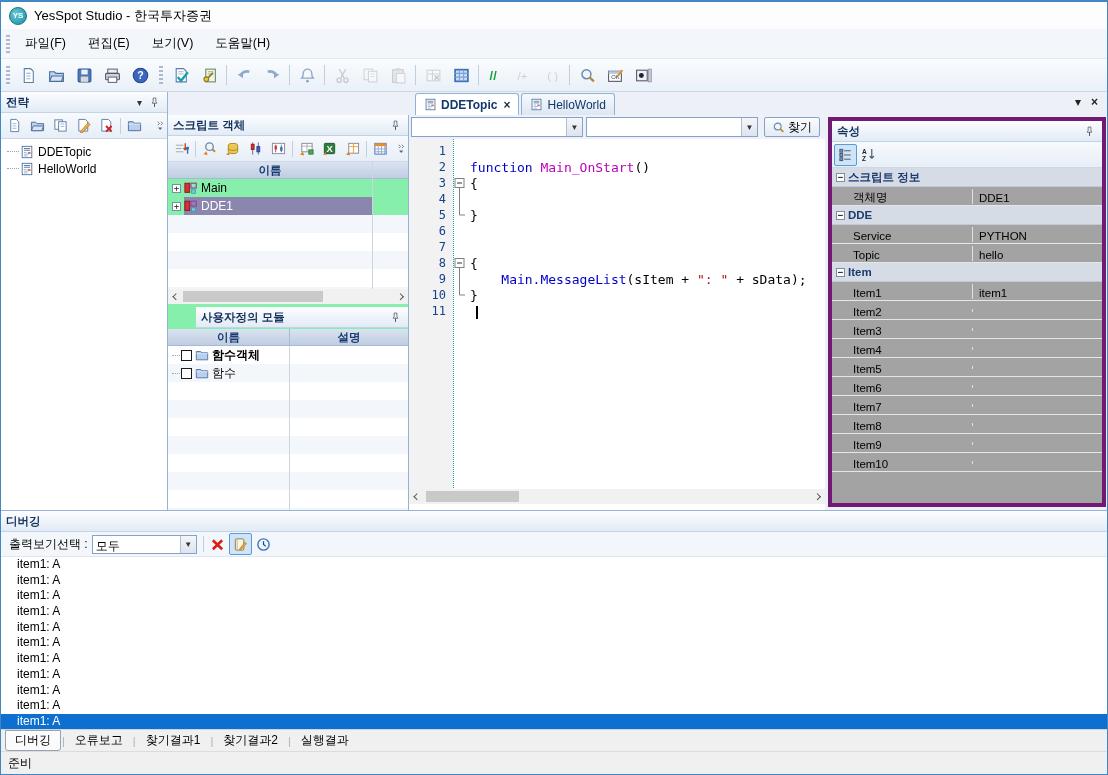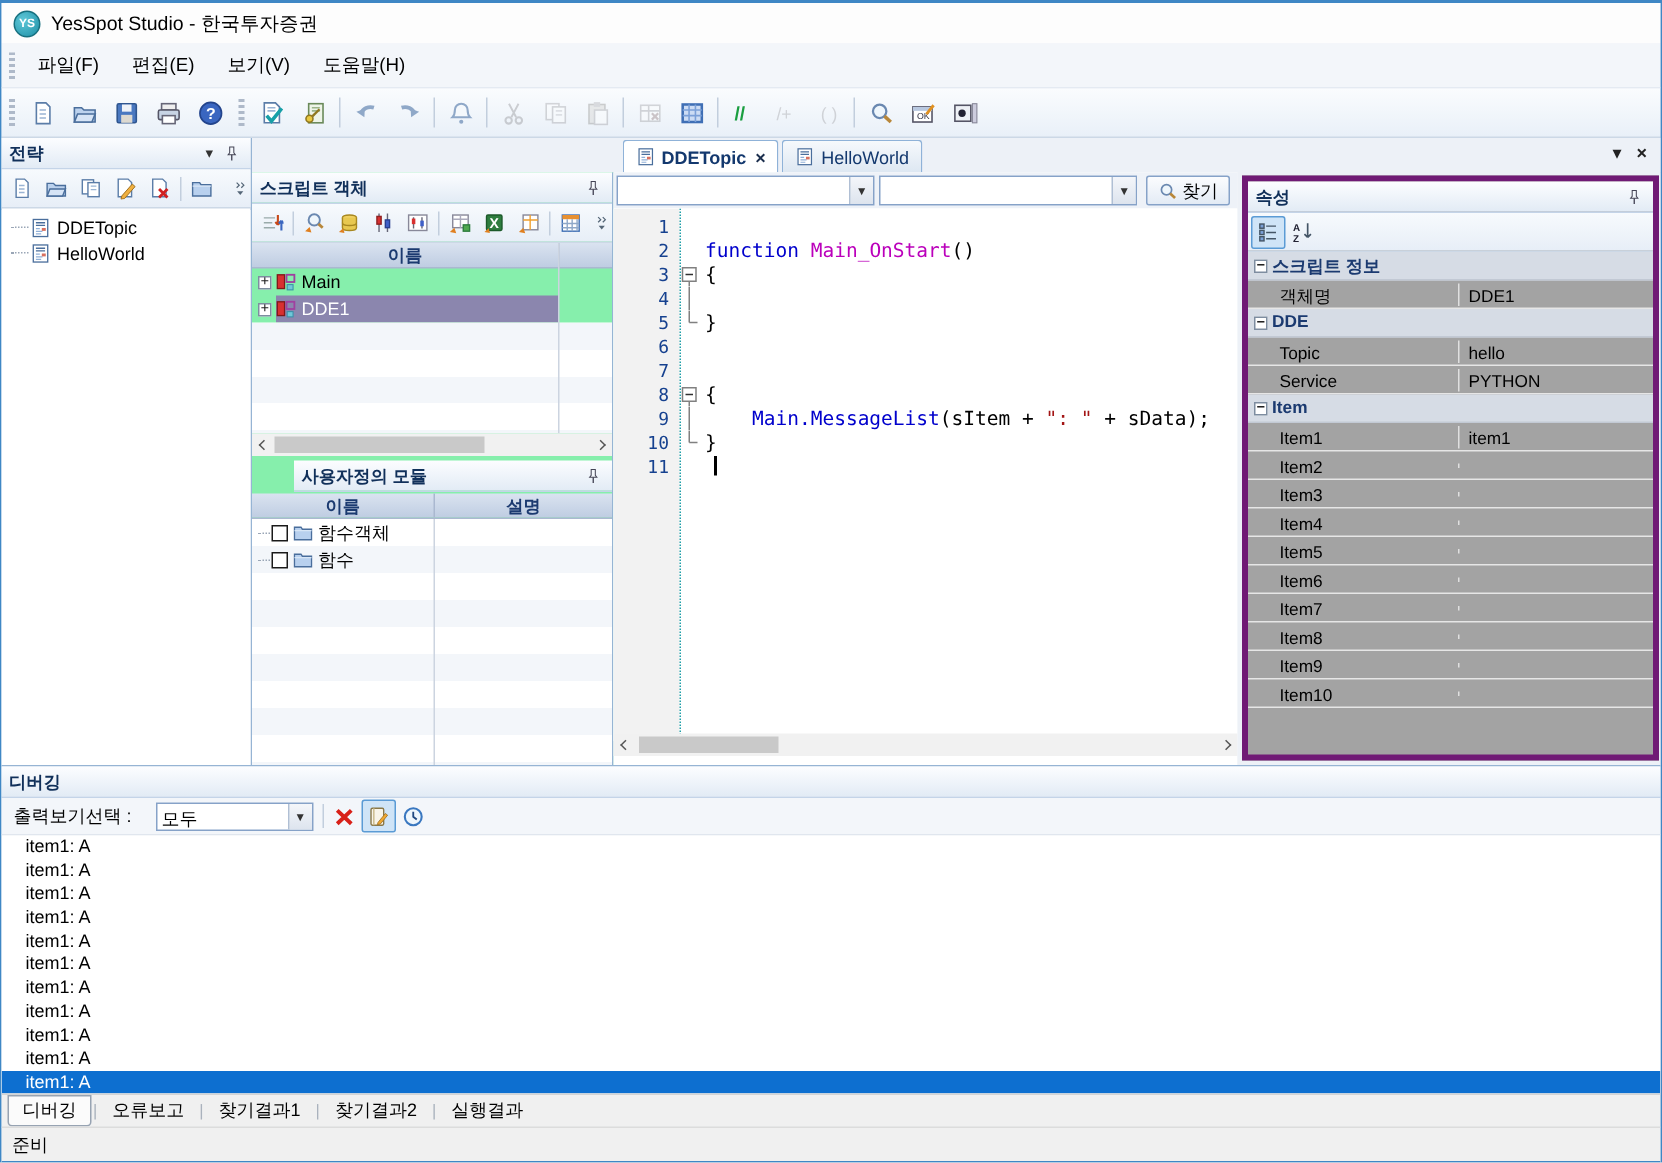--- a/index.html
+++ b/index.html
@@ -93,21 +93,21 @@
   .prow{height:19px;display:flex;font-size:11.5px;border-bottom:1px solid #e6e6e6;align-items:center;}
   .prow.cat{background:#d6dce5;color:#1b3a70;font-weight:bold;border-bottom:1px solid #c2c9d4;align-items:center;}
   .pstrip{width:14px;background:#d6dce5;flex:none;}
   .pname{width:126px;padding:3px 0 0 7px;flex:none;}
   .pval{flex:1;border-left:1px solid #e0e0e0;padding:3px 0 0 6px;}
   
   .debug{left:0;right:0;top:508px;height:219px;background:#fff;border-top:1px solid #96b4d4;}
   .dhead{height:21px;}
   .dtool{position:absolute;left:0;right:0;top:21px;height:25px;background:#f3f6fa;border-bottom:1px solid #e0e6ee;
     display:flex;align-items:center;padding-left:8px;font-size:12px;}
-  .dcombo{width:105px;height:19px;margin-left:16px;}
+  .dcombo{width:105px;height:19px;margin-left:4px;}
   .dlist{position:absolute;left:0;right:0;top:46px;bottom:0;background:#fff;overflow:hidden;}
   .dr{height:15.7px;line-height:15.7px;font-size:12px;padding-left:16px;}
   .dr.sel{background:#0d6fd0;color:#fff;}
   
   .bottombar{left:0;right:0;top:727px;height:22px;background:#f0f0f0;border-top:1px solid #d4d4d4;display:flex;align-items:center;padding-left:4px;}
   .btab{font-size:12px;padding:1px 9px;}
   .btab.active{background:#fbfbfb;border:1px solid #97a3b2;border-radius:0 0 3px 3px;}
   .bsep{color:#aab2bd;margin:0 1px;font-size:11px;}
   .statusbar{left:0;right:0;top:749px;height:26px;background:#f0f0f0;border-top:1px solid #dcdcdc;
     border-bottom:3px solid #3f87c5;font-size:12px;display:flex;align-items:center;padding-left:7px;}
@@ -636,21 +636,21 @@
       <div id="um-rows" class="abs" style="left:0;right:0;top:231px;">
           <div class="gridrow" style="background: rgb(255, 255, 255);">
             <span class="tcon" style="width: 8px; margin-left: 4px;"></span>
             <span class="chk" style="margin-left: 0px;"></span>
             <span class="ic">
               <svg width="14" height="14" viewBox="0 0 16 16">
                 <path d="M1.5 4h5l1 1.5h7v8h-13z" fill="#b8d0ee" stroke="#4a6e9c"></path>
                 <path d="M1.5 6.5h13" stroke="#d8e6f6"></path>
               </svg>
             </span>
-            <span style="margin-left: 3px;">함수객체</span>
+            <span style="margin-left: 3px; font-weight: bold;">함수객체</span>
           </div>
           <div class="gridrow" style="background: rgb(243, 246, 250);">
             <span class="tcon" style="width: 8px; margin-left: 4px;"></span>
             <span class="chk" style="margin-left: 0px;"></span>
             <span class="ic">
               <svg width="14" height="14" viewBox="0 0 16 16">
                 <path d="M1.5 4h5l1 1.5h7v8h-13z" fill="#b8d0ee" stroke="#4a6e9c"></path>
                 <path d="M1.5 6.5h13" stroke="#d8e6f6"></path>
               </svg>
             </span>
@@ -815,27 +815,27 @@
               <div class="pstrip"></div>
               <div class="pname">객체명</div>
               <div class="pval">DDE1</div>
             </div>
             <div class="prow cat">
               <span class="mbox">−</span>
               <span>DDE</span>
             </div>
             <div class="prow">
               <div class="pstrip"></div>
+              <div class="pname">Service</div>
+              <div class="pval">PYTHON</div>
+            </div>
+            <div class="prow">
+              <div class="pstrip"></div>
               <div class="pname">Topic</div>
               <div class="pval">hello</div>
-            </div>
-            <div class="prow">
-              <div class="pstrip"></div>
-              <div class="pname">Service</div>
-              <div class="pval">PYTHON</div>
             </div>
             <div class="prow cat">
               <span class="mbox">−</span>
               <span>Item</span>
             </div>
             <div class="prow">
               <div class="pstrip"></div>
               <div class="pname">Item1</div>
               <div class="pval">item1</div>
             </div>

